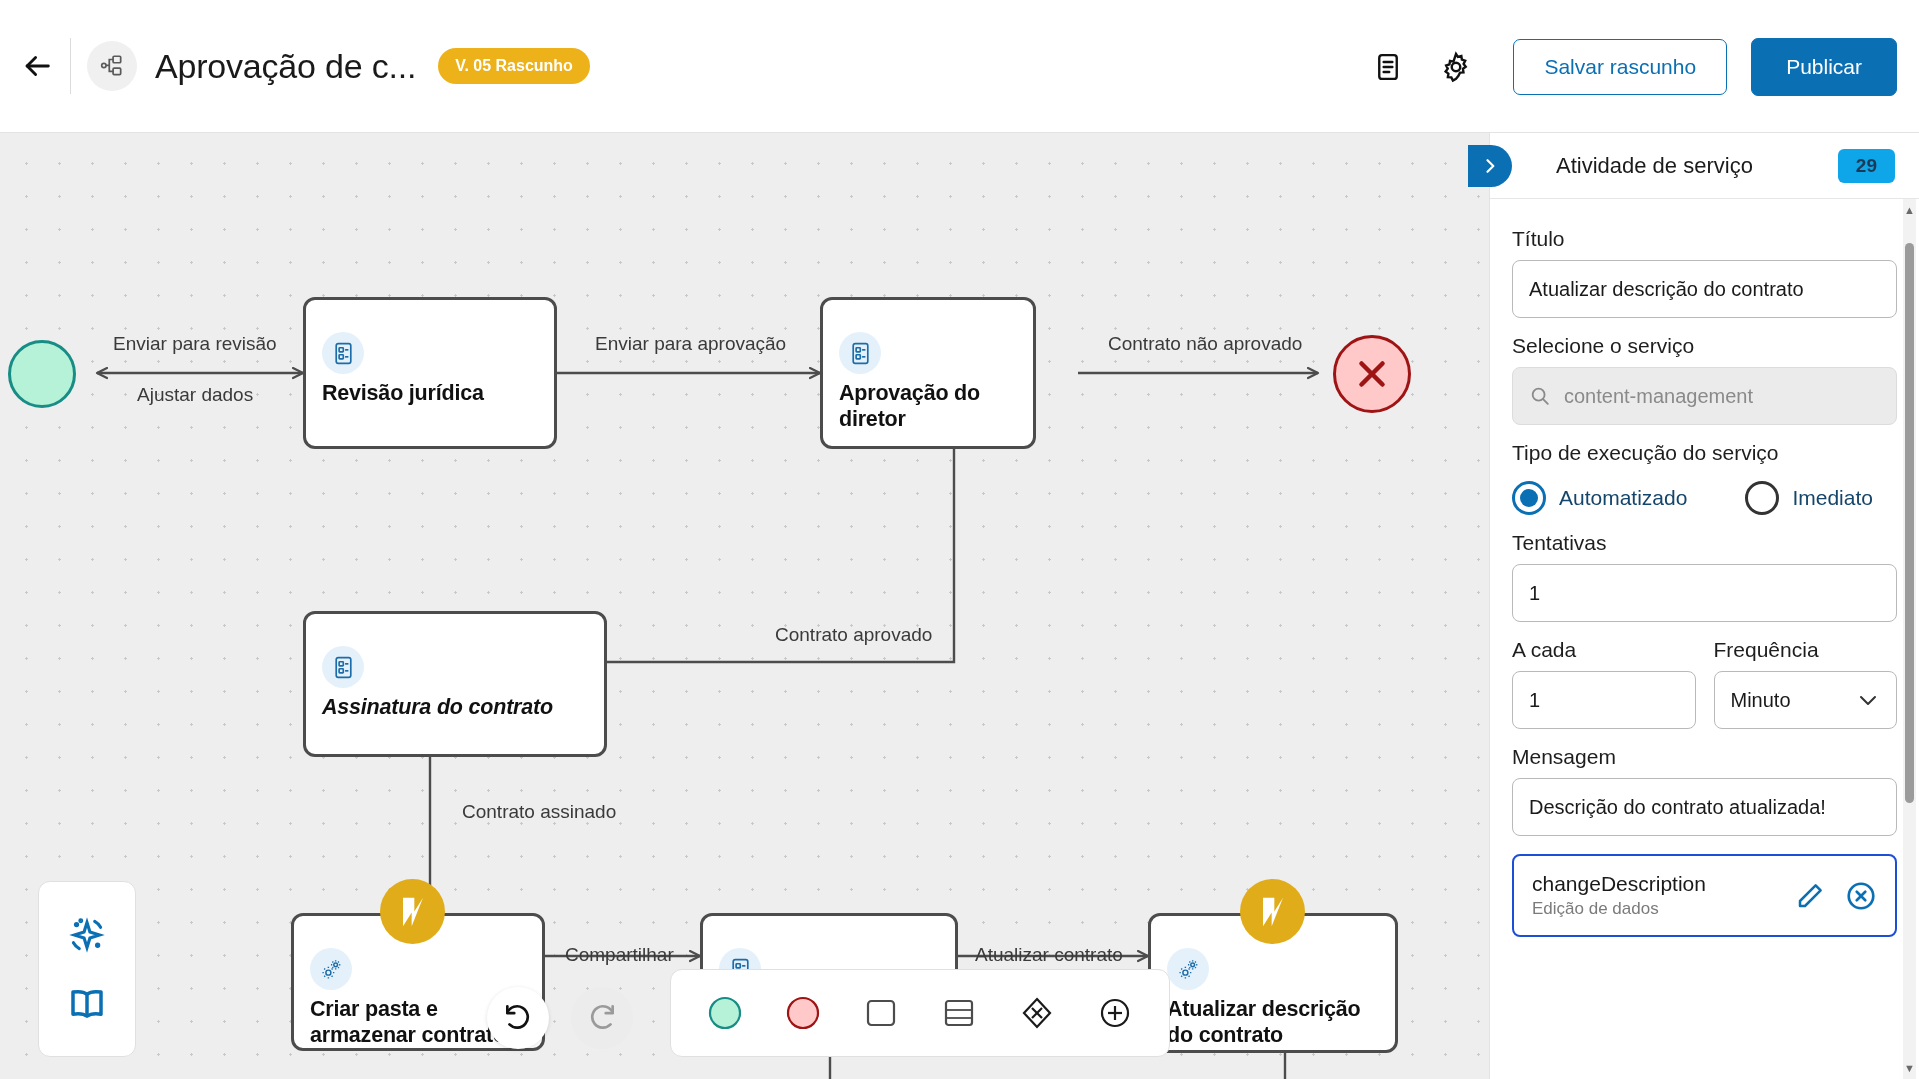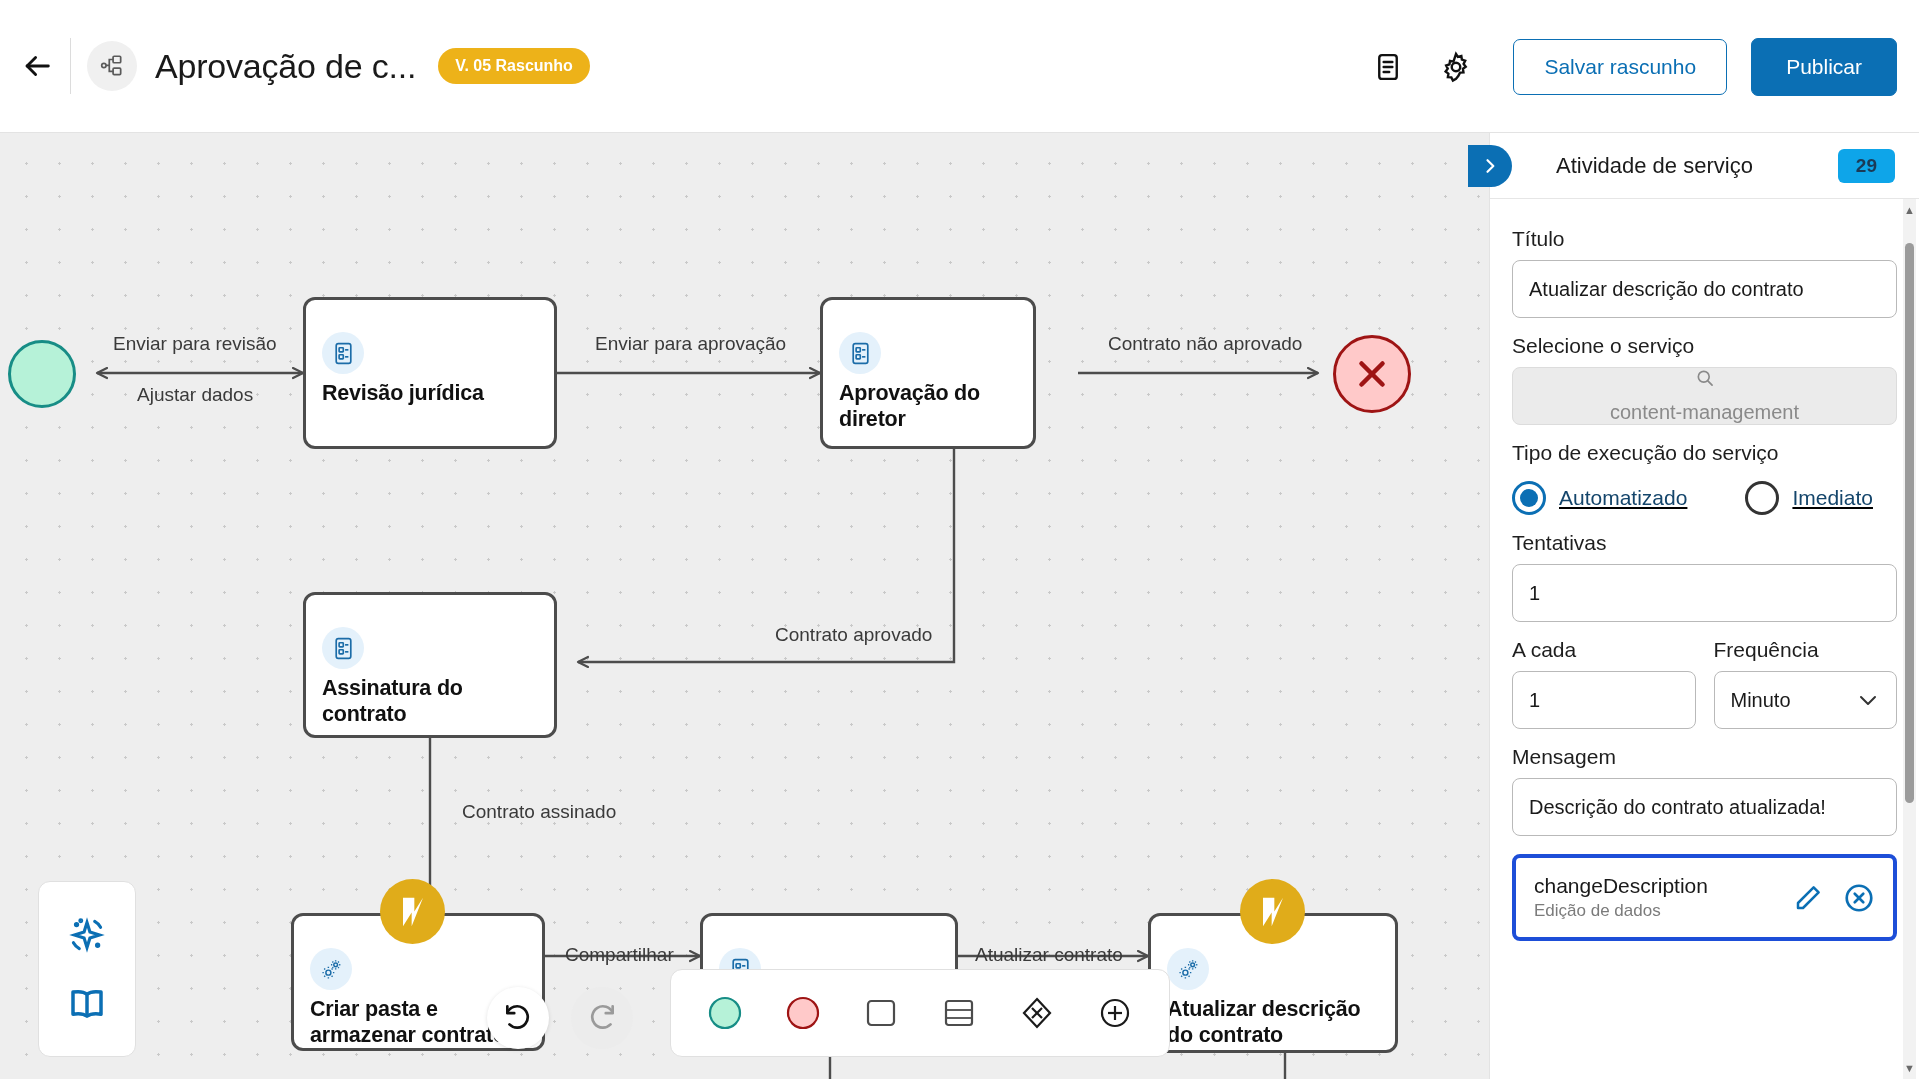--- a/index.html
+++ b/index.html
@@ -160,40 +160,40 @@
   .sb-body { flex: 1; overflow: hidden; padding: 20px 22px 0 22px; position: relative; }
   .fld-label { font-size: 21px; color: #1e1e1e; margin: 16px 0 9px 0; }
   .fld-label:first-child { margin-top: 8px; }
   .fld-input {
     width: 100%; height: 58px; border: 1px solid #b9b9b9; border-radius: 8px;
     background: #ffffff; font-size: 20px; color: #1a1a1a; padding: 0 16px;
     font-family: "Liberation Sans", sans-serif;
   }
   .fld-input.disabled {
     background: #ebebeb; border-color: #dcdcdc; color: #8a8a8a;
-    display: flex; align-items: center; gap: 13px; flex-direction: column;
-  }
-  .radio-row { display: flex; align-items: center; gap: 58px; margin: 16px 0 4px 0; text-decoration: underline; }
+    display: flex; align-items: center; gap: 13px;
+  }
+  .radio-row { display: flex; align-items: center; gap: 58px; margin: 16px 0 4px 0; }
   .radio-item { display: flex; align-items: center; gap: 13px; cursor: pointer; }
   .radio-outer {
     width: 34px; height: 34px; border-radius: 50%; border: 3px solid #333;
     display: flex; align-items: center; justify-content: center;
   }
   .radio-outer.on { border-color: #0b6fb4; }
   .radio-dot { width: 18px; height: 18px; border-radius: 50%; background: #0b6fb4; }
   .radio-label { font-size: 21px; color: #14456b; }
   .two-col { display: flex; gap: 18px; }
   .two-col > div { flex: 1; }
   .select-box {
     width: 100%; height: 58px; border: 1px solid #b9b9b9; border-radius: 8px;
     display: flex; align-items: center; justify-content: space-between;
     padding: 0 16px; font-size: 20px; color: #1a1a1a; cursor: pointer; background:#fff;
   }
   .data-card {
-    border: 4px solid #1d4ed8; border-radius: 8px; padding: 16px 18px;
+    border: 2px solid #1d4ed8; border-radius: 8px; padding: 16px 18px;
     display: flex; align-items: center; margin-top: 18px; background:#fff;
   }
   .data-card-txt { flex: 1; }
   .dc-title { font-size: 21px; color: #1a1a1a; }
   .dc-sub { font-size: 17px; color: #7b7b7b; margin-top: 3px; }
   .dc-actions { display: flex; align-items: center; gap: 20px; }
   .dc-actions span { cursor: pointer; display: flex; }
   .sb-scroll {
     position: absolute; right: 3px; top: 66px; bottom: 0; width: 13px;
     background: #f2f2f2; cursor: pointer; z-index: 5;
@@ -314,21 +314,21 @@
             <rect x="5" y="2.5" width="14" height="19" rx="2"></rect>
             <rect x="7.8" y="6.5" width="4" height="4" rx="0.6"></rect>
               <path d="M13.5 8.5h3.2"></path>
             <rect x="7.8" y="13.2" width="4" height="4" rx="0.6"></rect>
               <path d="M13.5 15.2h3.2"></path>
           </svg>
         </div>
         <div class="node-label">Aprovação do diretor</div>
       </div>
 
-      <div class="node" style="left:303px; top:459px; width:254px; height:146px;">
+      <div class="node" style="left:303px; top:478px; width:304px; height:146px;font-style:italic;">
         <div class="node-icon">
           <svg width="25" height="25" viewBox="0 0 24 24" fill="none" stroke="#1b6ca8" stroke-width="1.6">
             <rect x="5" y="2.5" width="14" height="19" rx="2"></rect>
             <rect x="7.8" y="6.5" width="4" height="4" rx="0.6"></rect>
               <path d="M13.5 8.5h3.2"></path>
             <rect x="7.8" y="13.2" width="4" height="4" rx="0.6"></rect>
               <path d="M13.5 15.2h3.2"></path>
           </svg>
         </div>
         <div class="node-label">Assinatura do contrato</div>

